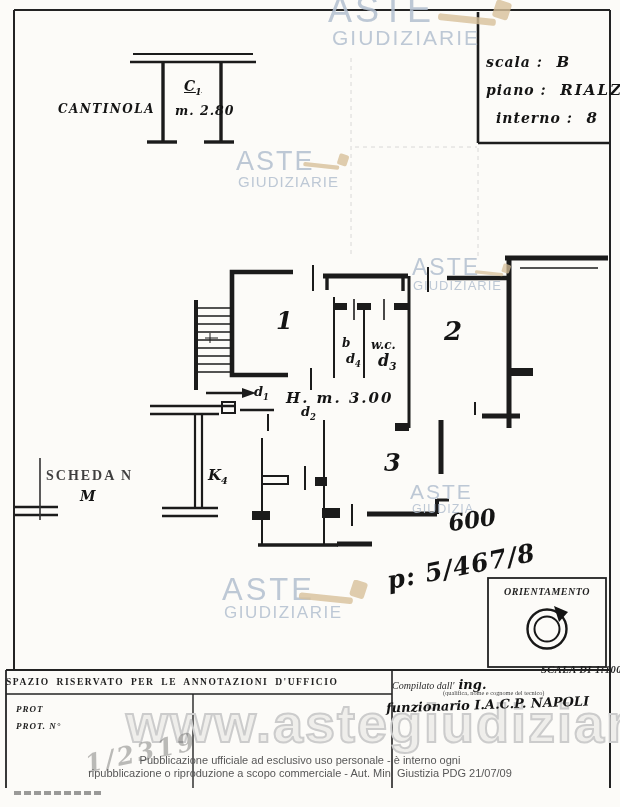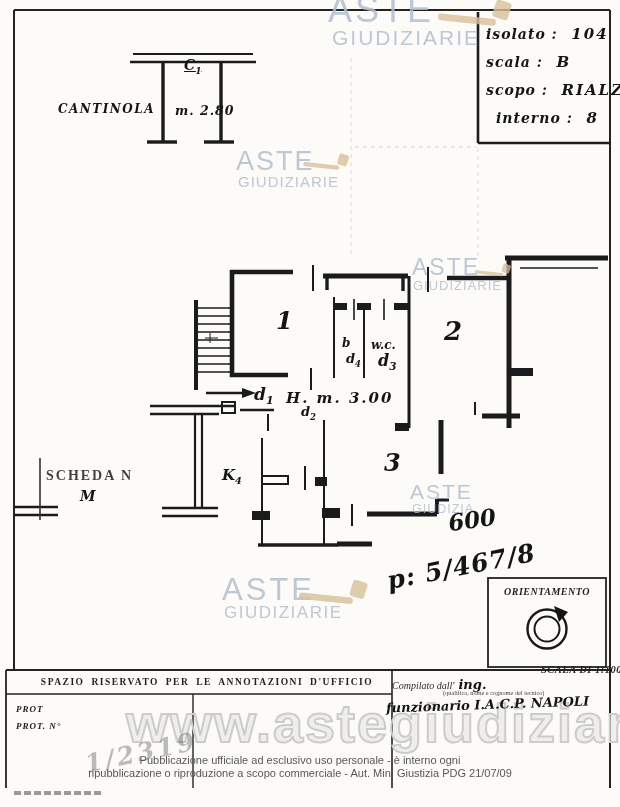--- a/index.html
+++ b/index.html
@@ -189,55 +189,51 @@
   <div class="abs wm" style="left:224px;top:604px;font-size:17px;letter-spacing:1.5px;">GIUDIZIARIE</div>
   <svg class="abs" style="left:296px;top:580px;" width="86" height="28" viewBox="0 0 90 30">
     <g fill="#d8c19b" opacity="0.8">
       <rect x="58" y="1" width="16" height="18" rx="3" transform="rotate(18 66 10)"></rect>
       <rect x="2" y="16" width="58" height="7" rx="3" transform="rotate(6 30 19)"></rect>
     </g>
   </svg>
 
   <div class="abs wm-url" style="left:126px;top:692px;font-size:54px;">www.astegiudiziarie</div>
 
-  <div class="info-row hand" style="top:24px;">
-    <span class="lab">isolato :</span>
-    <span class="val">104</span>
-  </div>
   <div class="info-row hand" style="top:52px;">
     <span class="lab">scala :</span>
     <span class="val">B</span>
   </div>
   <div class="info-row hand" style="top:80px;">
-    <span class="lab">scopo :</span>
+    <span class="lab">piano :</span>
     <span class="val">RIALZATO</span>
   </div>
   <div class="info-row hand" style="top:108px;margin-left:10px;">
     <span class="lab">interno :</span>
     <span class="val">8</span>
   </div>
 
   <div class="abs hand" style="left:58px;top:102px;font-size:12px;letter-spacing:1.5px;">CANTINOLA</div>
-  <div class="abs hand" style="left:184px;top:57px;font-size:14px;text-decoration:underline;">
+  <div class="abs hand" style="left:184px;top:78px;font-size:14px;text-decoration:underline;">
     <span>C</span><sub>1</sub>
   </div>
   <div class="abs hand" style="left:175px;top:103px;font-size:12.5px;letter-spacing:1px;">m. 2.80</div>
 
   <div class="abs hand" style="left:276px;top:306px;font-size:24px;">1</div>
   <div class="abs hand" style="left:444px;top:316px;font-size:26px;">2</div>
   <div class="abs hand" style="left:384px;top:448px;font-size:24px;">3</div>
 
-  <div class="abs hand" style="left:222px;top:466px;font-size:15px;text-align:right;">
+  <div class="abs hand" style="left:208px;top:466px;font-size:15px;text-align:right;">
     <span>K</span><sub>4</sub>
   </div>
 
   <div class="abs hand" style="left:342px;top:336px;font-size:12px;">b</div>
   <div class="abs hand" style="left:371px;top:338px;font-size:12px;">w.c.</div>
 
-  <div class="abs hand" style="left:254px;top:384px;font-size:17px;">
+  <div class="abs hand" style="left:254px;top:384px;font-size:13px;">
     <span>d</span><sub>1</sub>
   </div>
   <div class="abs hand" style="left:301px;top:404px;font-size:13px;">
     <span>d</span><sub>2</sub>
   </div>
   <div class="abs hand" style="left:378px;top:351px;font-size:16px;">
     <span>d</span><sub>3</sub>
   </div>
   <div class="abs hand" style="left:346px;top:351px;font-size:13px;">
     <span>d</span><sub>4</sub>
@@ -247,21 +243,21 @@
 
   <div class="abs hand" style="left:448px;top:506px;font-size:23px;transform:rotate(-8deg);">600</div>
   <div class="abs hand" style="left:386px;top:552px;font-size:25px;transform:rotate(-11deg);letter-spacing:1px;">p: 5/467/8</div>
 
   <div class="abs printed-b" style="left:46px;top:468px;font-size:14px;letter-spacing:2px;opacity:.85;">SCHEDA N</div>
   <div class="abs hand" style="left:80px;top:488px;font-size:14px;">M</div>
 
   <div class="abs printed-b" style="left:488px;top:586px;width:118px;text-align:center;font-size:10px;font-style:italic;letter-spacing:0.5px;">ORIENTAMENTO</div>
   <div class="abs printed-b" style="left:488px;top:664px;width:134px;text-align:right;font-size:10.5px;font-style:italic;letter-spacing:0.5px;">SCALA DI 1:100</div>
 
-  <div class="abs printed-b" style="left:6px;top:670px;width:402px;height:24px;line-height:24px;text-align:center;font-size:9.5px;letter-spacing:1.5px;word-spacing:3px;">SPAZIO RISERVATO PER LE ANNOTAZIONI D'UFFICIO</div>
+  <div class="abs printed-b" style="left:6px;top:670px;width:402px;height:24px;line-height:24px;text-align:left;font-size:9.5px;letter-spacing:1.5px;word-spacing:3px;">SPAZIO RISERVATO PER LE ANNOTAZIONI D'UFFICIO</div>
   <div class="abs printed-b" style="left:16px;top:704px;font-size:9px;font-style:italic;letter-spacing:1px;">PROT</div>
   <div class="abs printed-b" style="left:16px;top:721px;font-size:9px;font-style:italic;letter-spacing:1px;">PROT. N°</div>
   <div class="abs hand" style="left:84px;top:738px;font-size:25px;opacity:.28;transform:rotate(-12deg);letter-spacing:3px;">1/2319</div>
 
   <div class="abs" style="left:392px;top:675px;white-space:nowrap;">
     <span class="printed" style="font-size:10px;font-style:italic;">Compilato dall'</span>
     <span class="hand" style="font-size:13px;">ing.</span>
   </div>
   <div class="abs printed" style="left:443px;top:690px;font-size:7px;transform:scale(.9);transform-origin:left top;color:#444;">(qualifica, nome e cognome del tecnico)</div>
   <div class="abs hand" style="left:386px;top:697px;font-size:13px;transform:rotate(-2deg);white-space:nowrap;">funzionario  I.A.C.P.  NAPOLI</div>

